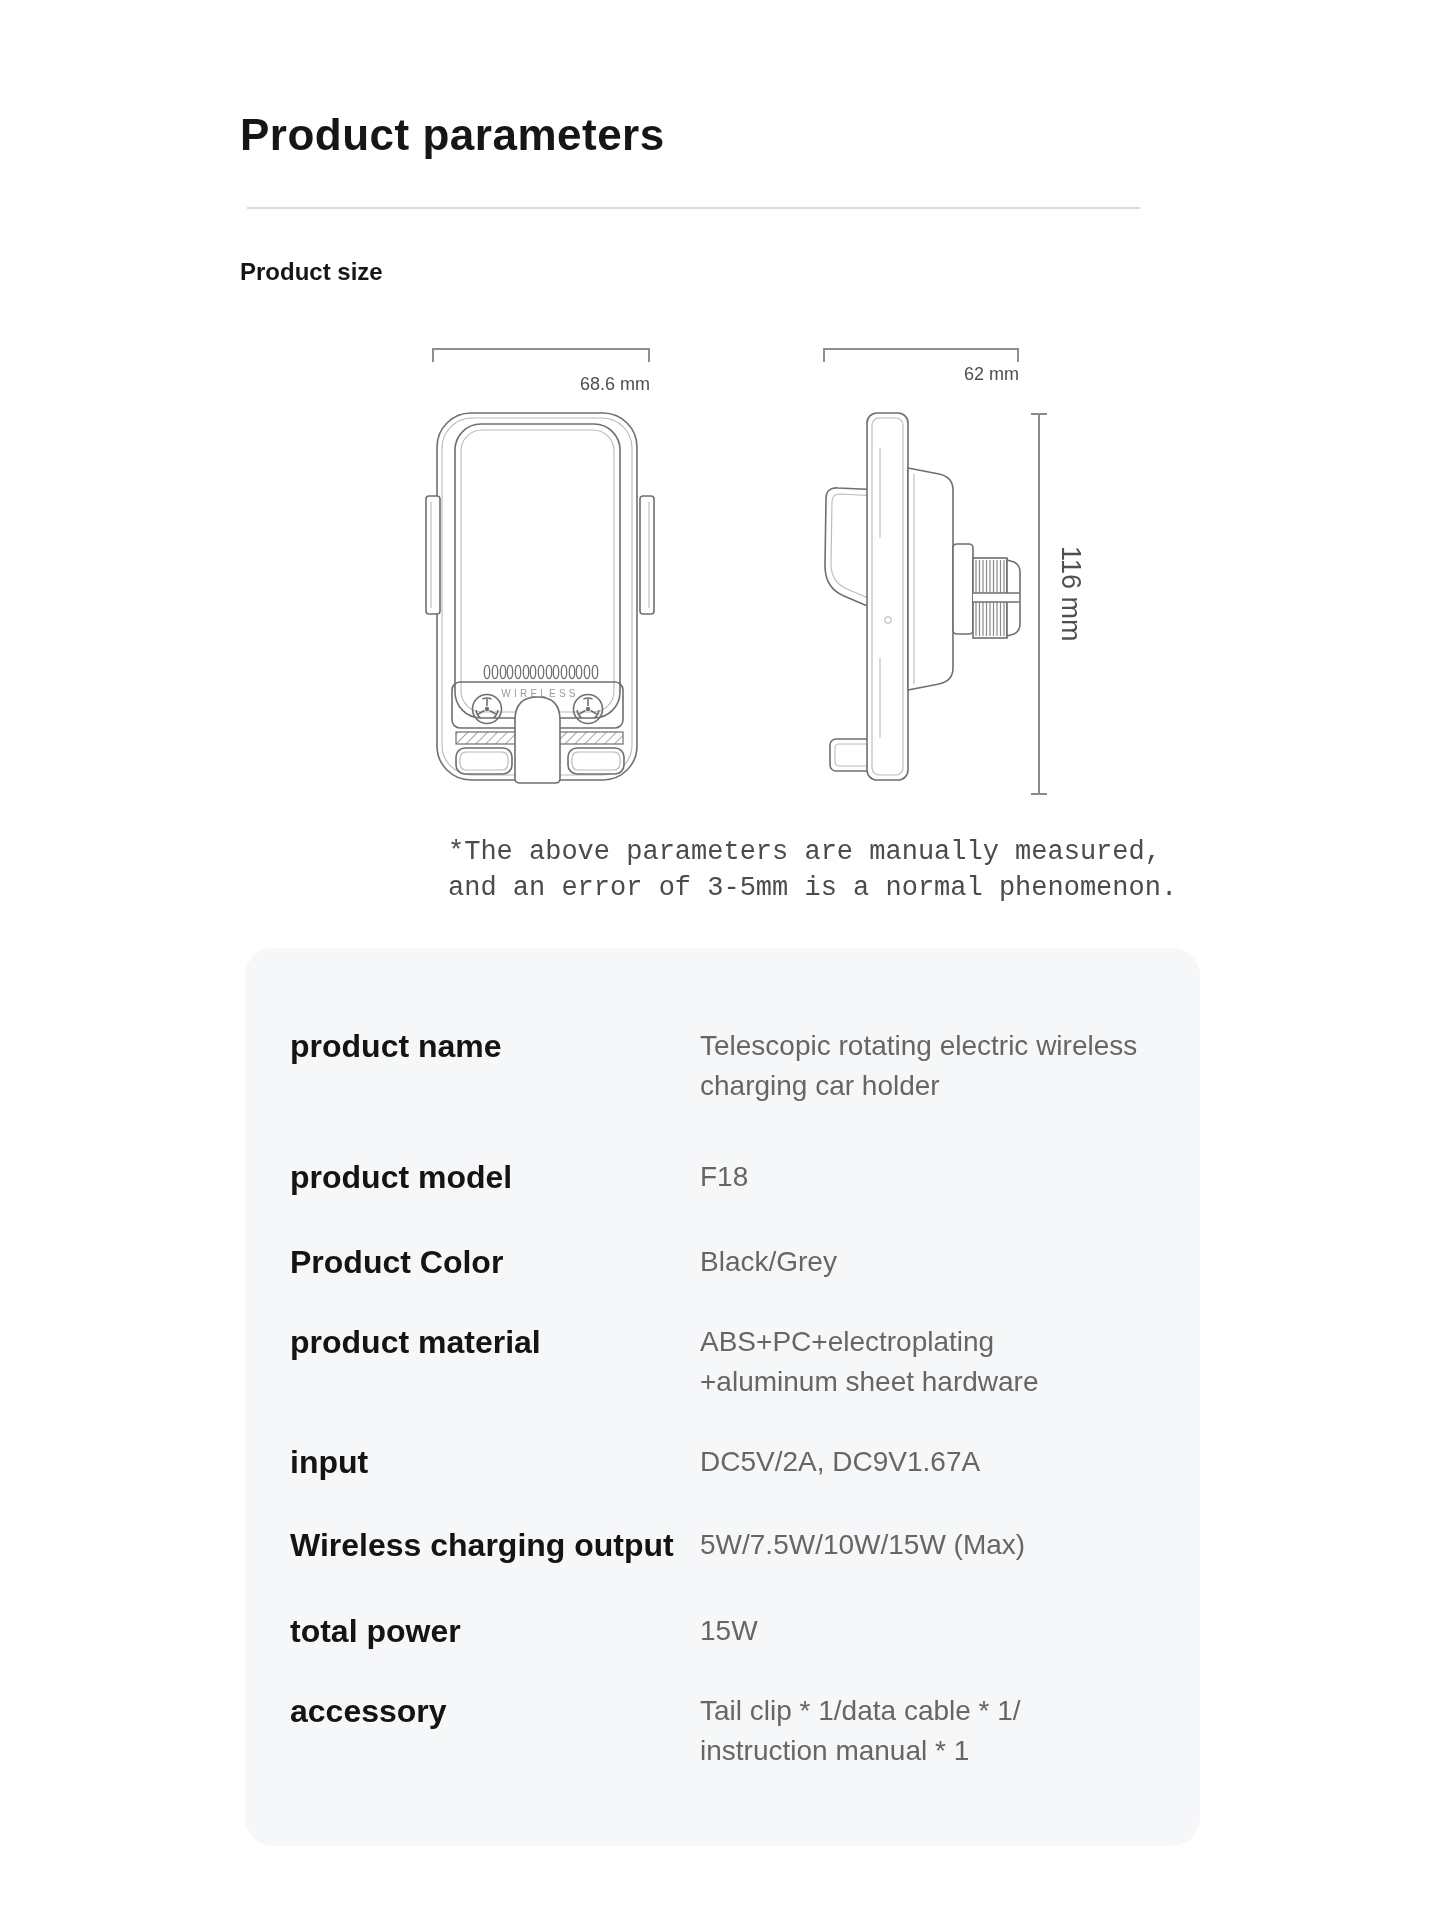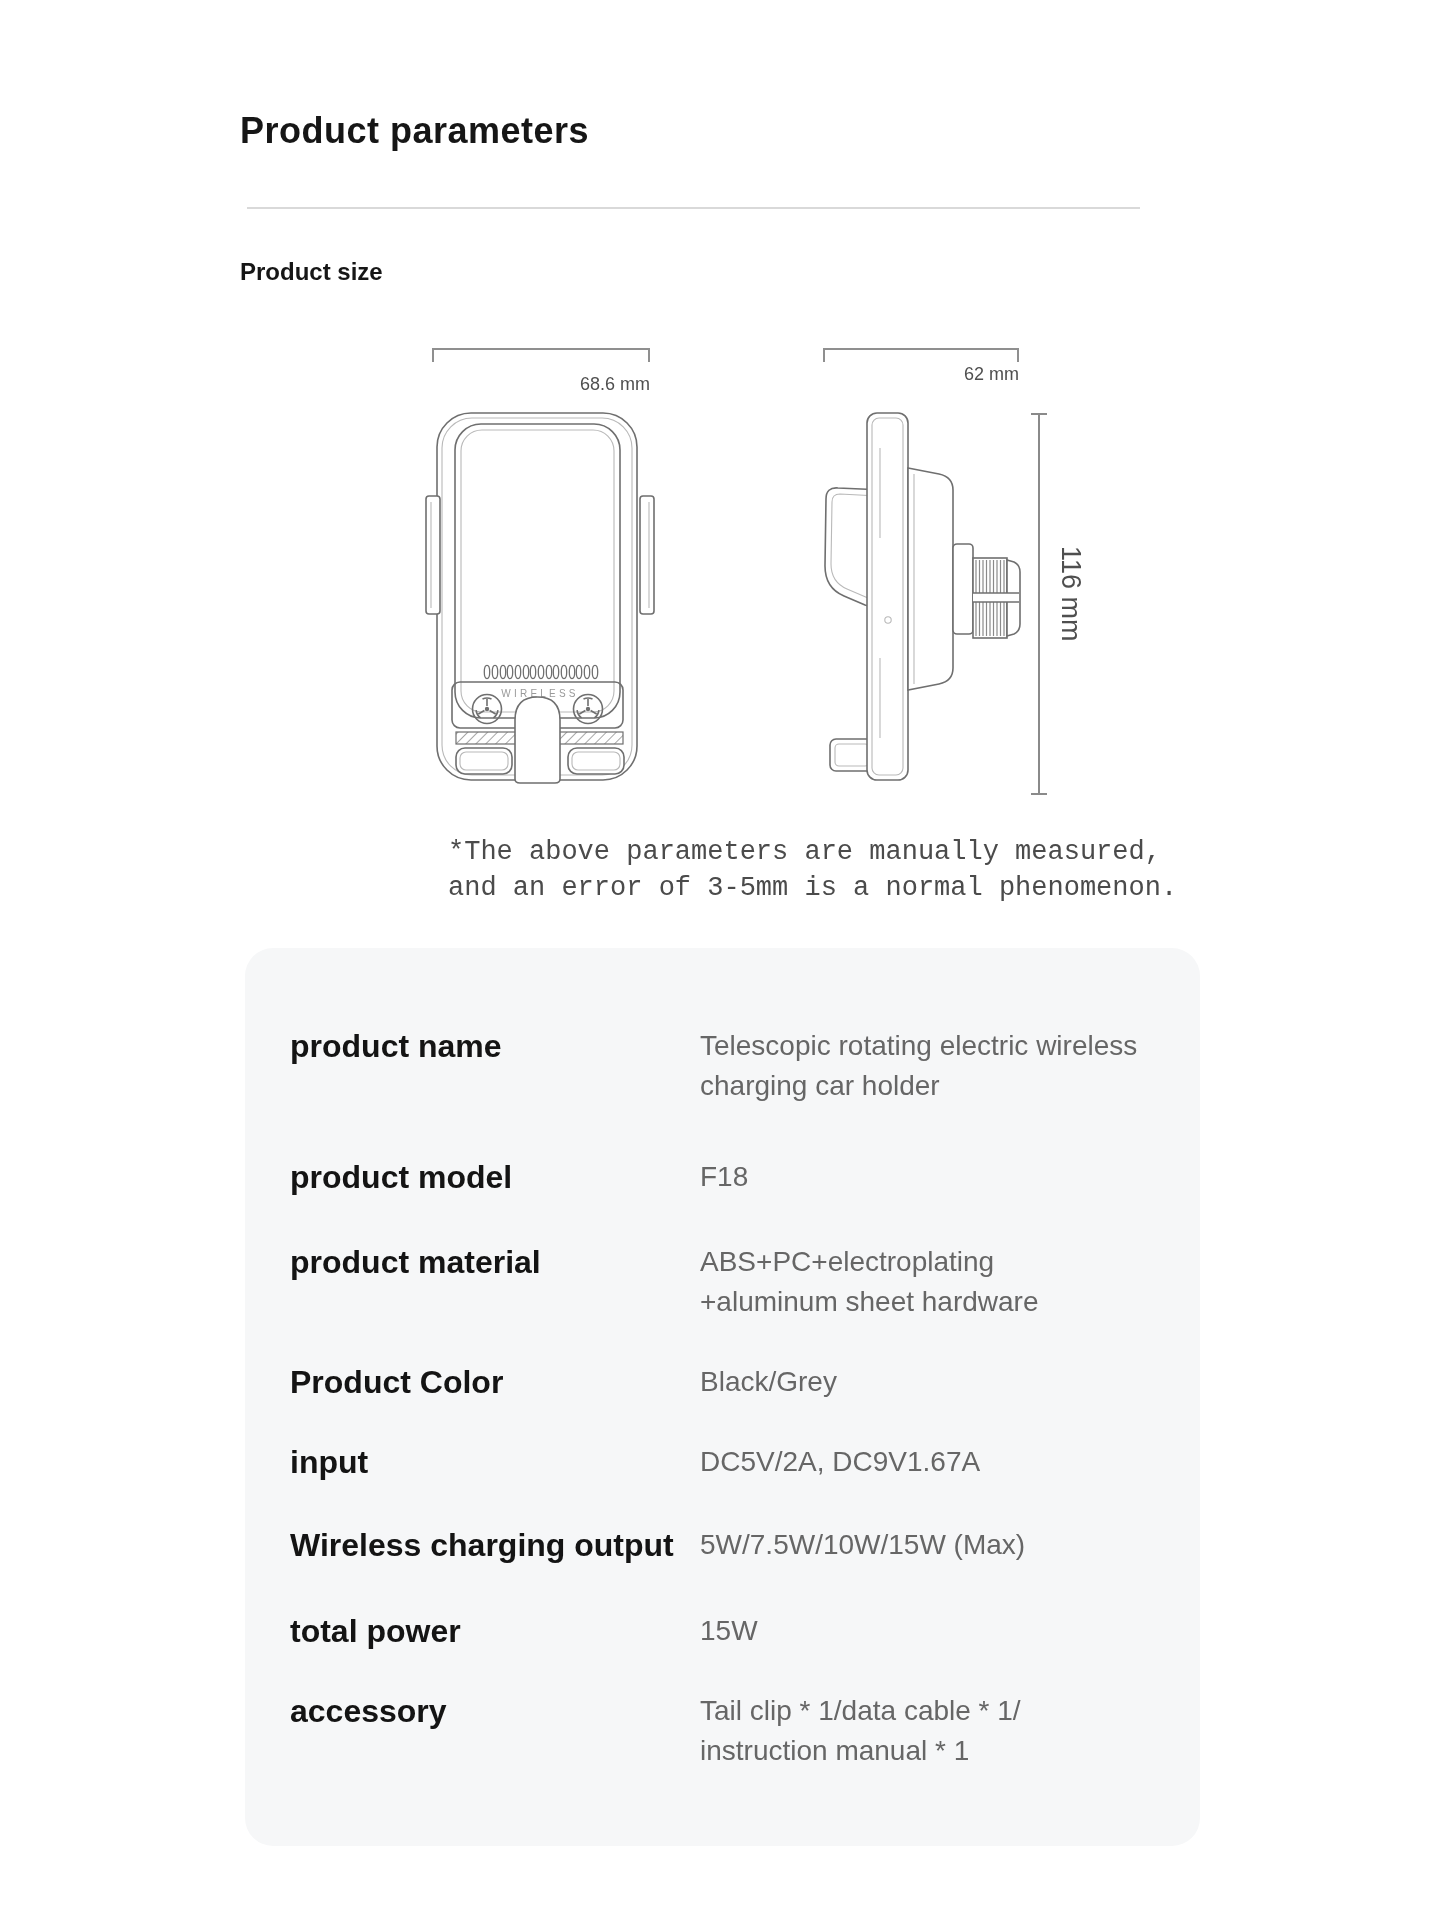--- a/index.html
+++ b/index.html
@@ -2,21 +2,21 @@
 <html><head>
 <meta charset="utf-8">
 <style>
   html,body{margin:0;padding:0;background:#ffffff;}
   #screen{
     position:relative;width:1439px;height:1920px;background:#ffffff;
     font-family:"Liberation Sans", sans-serif;overflow:hidden;
   }
   .abs{position:absolute;}
   .page-title{
-    left:240px;top:110px;font-size:36px;font-weight:600;color:#161616;letter-spacing:0.5px;
+    left:240px;top:110px;font-size:44px;font-weight:600;color:#161616;letter-spacing:0.5px;
   }
   .title-divider{left:247px;top:207px;width:893px;height:2px;background:#d9d9d9;}
   .section-title{left:240px;top:258px;font-size:24px;font-weight:600;color:#161616;}
 
   .bracket{
     border-top:2px solid #8f8f8f;border-left:2px solid #8f8f8f;border-right:2px solid #8f8f8f;
     height:14px;box-sizing:border-box;
   }
   .bracket-front{left:432px;top:348px;width:218px;}
   .bracket-side{left:823px;top:348px;width:196px;}
@@ -223,29 +223,29 @@
   <div class="abs specs-card">
     <div class="spec-row r1">
       <div class="spec-label">product name</div>
       <div class="spec-value">Telescopic rotating electric wireless
 charging car holder</div>
     </div>
     <div class="spec-row r2">
       <div class="spec-label">product model</div>
       <div class="spec-value">F18</div>
     </div>
+    <div class="spec-row r4">
+      <div class="spec-label">Product Color</div>
+      <div class="spec-value">Black/Grey</div>
+    </div>
     <div class="spec-row r3">
       <div class="spec-label">product material</div>
       <div class="spec-value">ABS+PC+electroplating
 +aluminum sheet hardware</div>
     </div>
-    <div class="spec-row r4">
-      <div class="spec-label">Product Color</div>
-      <div class="spec-value">Black/Grey</div>
-    </div>
     <div class="spec-row r5">
       <div class="spec-label">input</div>
       <div class="spec-value">DC5V/2A, DC9V1.67A</div>
     </div>
     <div class="spec-row r6">
       <div class="spec-label">Wireless charging output</div>
       <div class="spec-value">5W/7.5W/10W/15W (Max)</div>
     </div>
     <div class="spec-row r7">
       <div class="spec-label">total power</div>

